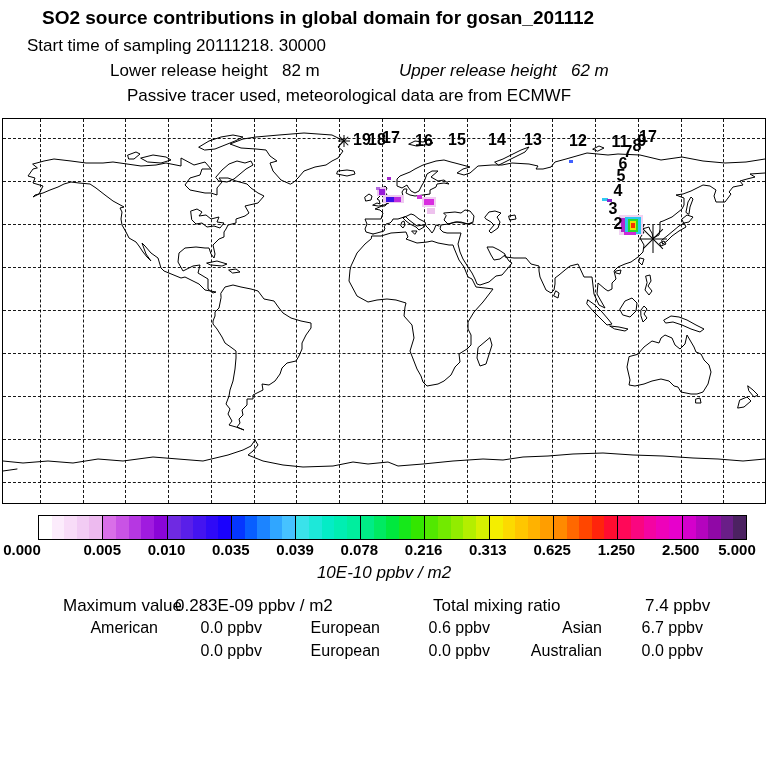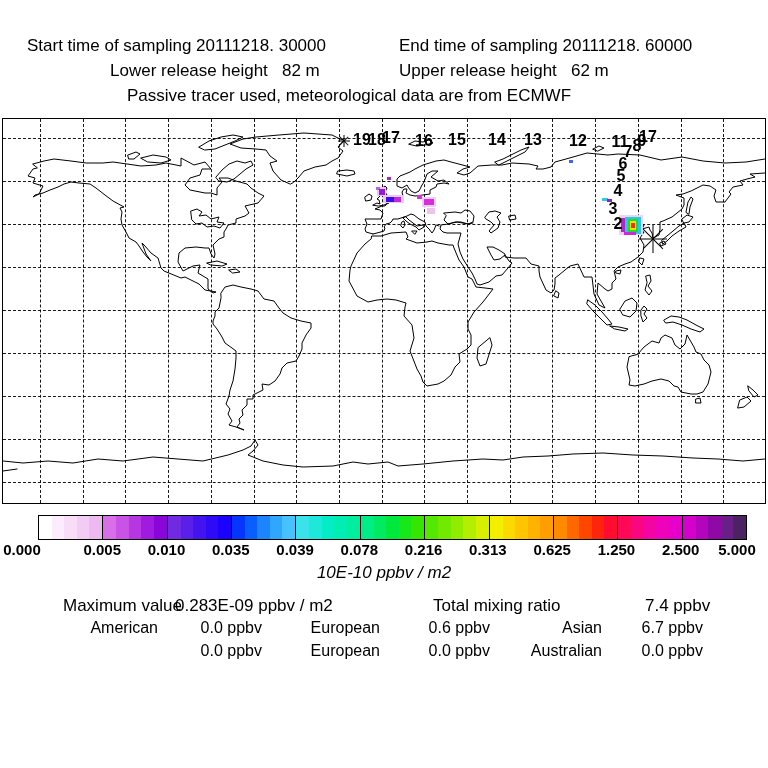--- a/index.html
+++ b/index.html
@@ -25,24 +25,24 @@
   .unit{font-size:17px;font-style:italic;}
   .stats1{font-size:17px;}
   .srow{position:absolute;height:18px;font-size:16px;}
   .scol{position:absolute;text-align:right;top:0;}
 </style>
 </head>
 <body>
 
 <div class="page">
 
+  <div class="abs title" style="left:42px;top:7px;">SO2 source contributions in global domain for gosan_201112</div>
   <div class="abs hline" style="left:27px;top:36px;">Start time of sampling 20111218. 30000</div>
-  <div class="abs hline" style="left:399px;top:36px;">End time of sampling 20111218. 60000</div>
   <div class="abs hline" style="left:110px;top:61px;">Lower release height   82 m</div>
-  <div class="abs hline" style="left:399px;top:61px;">Upper release height   62 m</div>
+  <div class="abs hline" style="left:399px;top:61px;font-style:italic;">Upper release height   62 m</div>
   <div class="abs hline" style="left:127px;top:86px;">Passive tracer used, meteorological data are from ECMWF</div>
 
   <div class="map" id="map">
     <svg class="coast" width="762" height="384" viewBox="0 0 762 384" fill="none" stroke="#000" stroke-width="1" stroke-linejoin="round" stroke-linecap="round">
 
       <path d="M30,45 41,42 51,40 68,42 83,44 100,44 110,43 138,47 153,46 163,44 178,47 178,39 191,46 202,43 208,50 199,50 197,56 187,59 182,66 187,71 202,74 208,74 214,76 214,69 219,63 216,59 225,59 233,62 244,65 248,69 255,74 261,77 255,84 242,87 246,94 242,97 233,100 233,104 225,106 223,110 221,113 221,118 216,120 210,126 212,135 211,139 208,135 206,129 202,129 193,128 182,129 176,134 175,143 180,152 190,147 197,146 195,154 205,160 205,170 210,174 213,173 202,171 196,165 188,161 182,158 178,159 161,152 158,149 155,139 148,134 142,127 139,124 143,135 148,142 144,138 140,133 136,127 133,123 126,119 123,113 119,106 118,100 119,93 117,89 121,88 110,82 102,76 93,69 87,65 76,64 68,63 61,65 55,68 47,71 40,74 32,76 30,78 36,75 40,67 30,64 32,59 25,57 30,50 34,49 Z"></path>
 
       <path d="M188,92 l6,-2 5,3 -3,4 7,-1 5,4 8,-2 -2,5 7,1 -4,5 -6,-2 -7,1 -5,-4 -6,1 -4,-4 Z"></path>
 
       <path d="M138,39 150,36 163,38 168,41 158,44 145,43 Z"></path>

